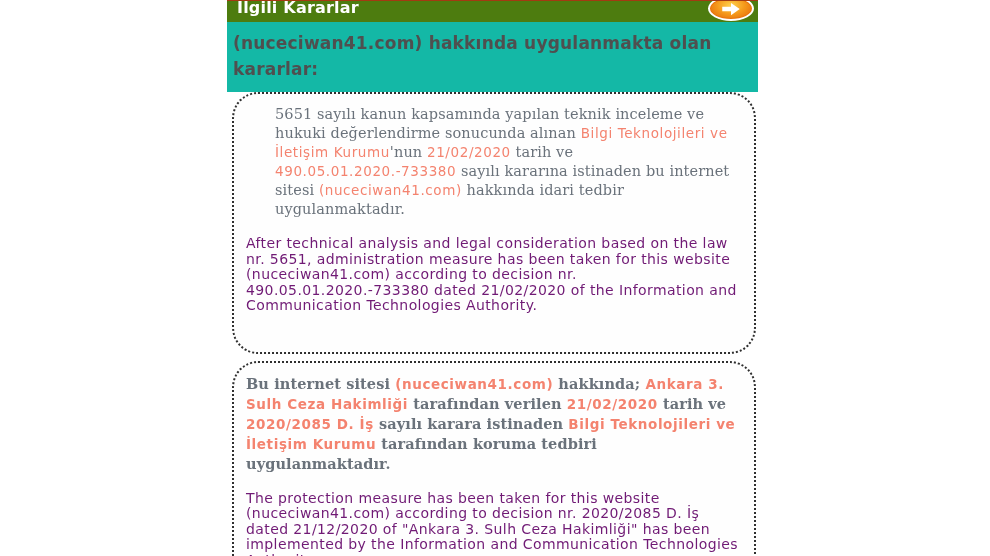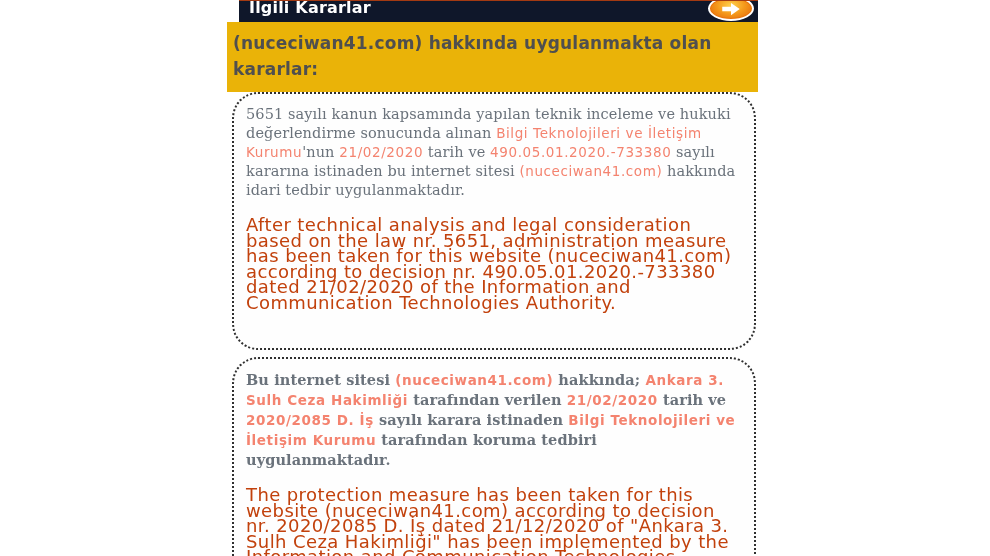--- a/index.html
+++ b/index.html
@@ -11,45 +11,44 @@
   }
   .page { position: relative; width: 990px; height: 556px; background: #ffffff; }
   .column {
     position: absolute; left: 227px; top: 0;
     width: 531px;
   }
   
   .header-bar {
     position: relative;
     height: 22px;
-    background: #0f172a;
+    background: #4d7c0f;
     border-top: 1px solid #a33a12;
     overflow: hidden;
-    margin-left: 12px;
   }
   .header-title {
     position: absolute; left: 10px; top: -3px;
     color: #ffffff;
     font-size: 16px; font-weight: bold;
     letter-spacing: 0.2px;
     white-space: nowrap;
   }
   .header-arrow {
     position: absolute; right: 4px; top: -5px;
     width: 46px; height: 25px;
     border-radius: 50%;
     background: radial-gradient(ellipse at 50% 35%, #ffd24d 0%, #f59a1c 45%, #e8740d 80%, #d95f06 100%);
     border: 2px solid #ffffff;
     box-shadow: 0 0 0 1px #e8740d inset;
     display: flex; align-items: center; justify-content: center;
   }
   .header-arrow svg { width: 22px; height: 14px; display: block; }
   
   .heading-band {
-    background: #eab308;
+    background: #14b8a6;
     padding: 8px 8px 10px 6px;
   }
   .page-heading {
     color: #4f4f4f;
     font-size: 17px; font-weight: bold;
     line-height: 26px;
     letter-spacing: 0.2px;
   }
   
   .decision-box {
@@ -70,26 +69,26 @@
     letter-spacing: 0.1px;
   }
   p.tr .hl {
     font-family: "DejaVu Sans", "Liberation Sans", sans-serif;
     color: #f4836f;
     font-size: 13.5px;
     letter-spacing: 0.6px;
   }
   p.en {
     font-family: "DejaVu Sans", "Liberation Sans", sans-serif;
-    color: #c2410c;
-    font-size: 18px;
+    color: #701a75;
+    font-size: 14px;
     line-height: 15.5px;
     letter-spacing: 0.4px;
   }
-  .box1 .tr { margin-bottom: 17px; }
+  .box1 .tr { margin-bottom: 17px; margin-left: 29px; }
   .box1 .en { margin-bottom: 38px; }
   .box2 .tr { margin-bottom: 18px; font-weight: bold; }
   .box2 .en { margin-bottom: 33px; }
 </style>
 </head>
 <body>
 
 <div class="page">
   <div class="column">
 

